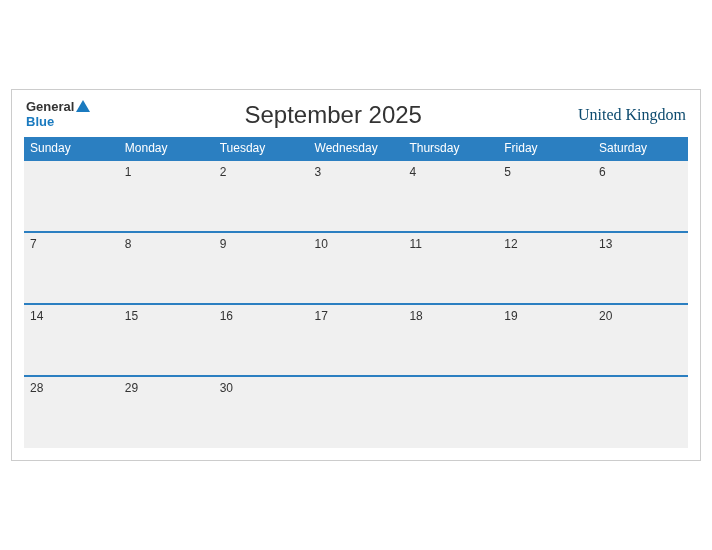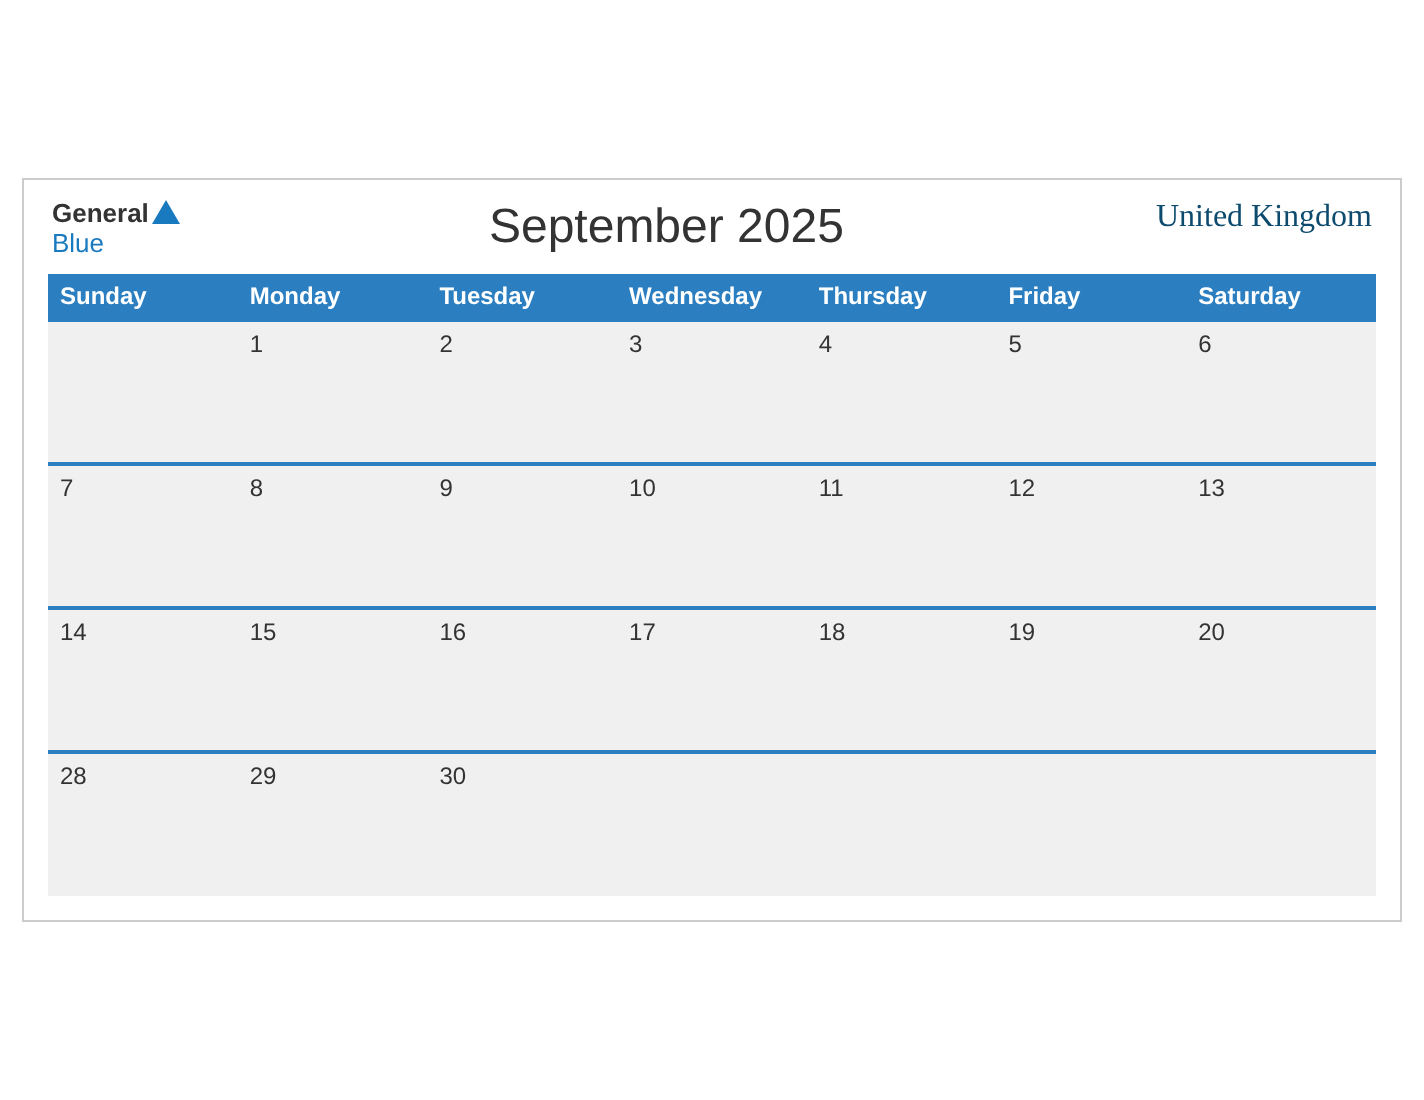--- a/index.html
+++ b/index.html
@@ -14,38 +14,38 @@
       overflow: hidden;
     }
     .calendar-wrapper {
       width: 690px;
       background: #fff;
       border: 1px solid #ccc;
       padding: 10px 12px 12px 12px;
     }
     .calendar-header {
       display: flex;
-      align-items: flex-start;
+      align-items: center;
       justify-content: space-between;
       margin-bottom: 8px;
       padding: 0 2px;
     }
     .logo {
       display: flex;
       flex-direction: column;
       line-height: 1.1;
     }
     .logo-general {
       font-size: 13px;
       font-weight: bold;
       color: #333;
     }
     .logo-blue {
       font-size: 13px;
-      font-weight: normal;
+      font-weight: bold;
       color: #1a7abf;
     }
     .logo-triangle {
       display: inline-block;
       width: 0;
       height: 0;
       border-left: 7px solid transparent;
       border-right: 7px solid transparent;
       border-bottom: 12px solid #1a7abf;
       margin-left: 2px;
@@ -72,21 +72,21 @@
     }
     
     .calendar-grid {
       width: 100%;
       border-collapse: collapse;
     }
     .day-header-row th {
       background-color: #2b7fc1;
       color: #fff;
       font-size: 12px;
-      font-weight: bold;
+      font-weight: normal;
       padding: 4px 6px;
       text-align: left;
       border: none;
     }
     .week-row {
       border-top: 2px solid #2b7fc1;
     }
     .week-row td {
       background-color: #f0f0f0;
       vertical-align: top;

